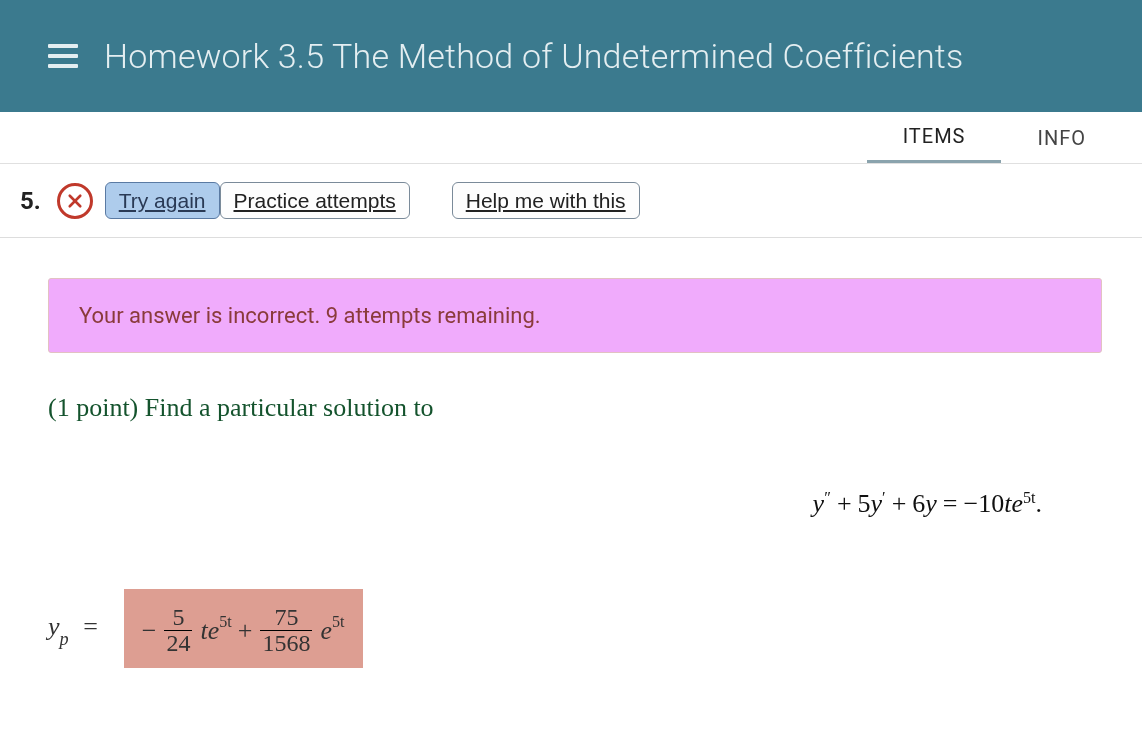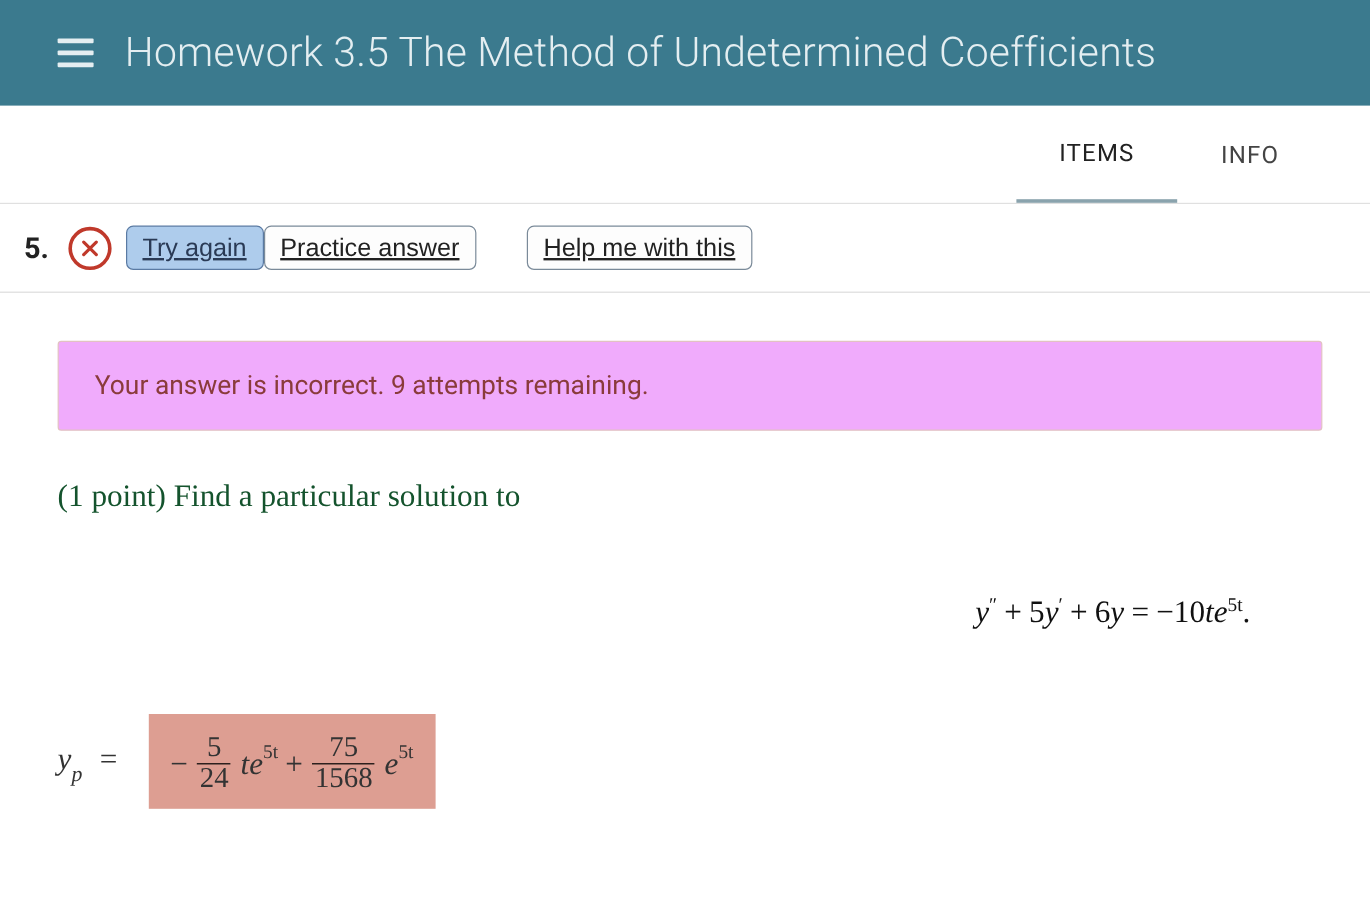--- a/index.html
+++ b/index.html
@@ -8,21 +8,21 @@
     background: #fff;
     color: #333;
     width: 1142px;
   }
   .topbar {
     background: #3b7a8e;
     color: #e4eef1;
     display: flex;
     align-items: center;
     padding: 0 20px 0 48px;
-    height: 88px;
+    height: 112px;
     gap: 26px;
   }
   .hamburger {
     display: inline-flex;
     flex-direction: column;
     justify-content: center;
     gap: 6px;
     width: 30px;
     height: 30px;
     cursor: pointer;
@@ -36,22 +36,22 @@
   }
   .title {
     font-size: 34px;
     font-weight: 300;
     letter-spacing: 0.2px;
     white-space: nowrap;
   }
   .tabbar {
     display: flex;
     justify-content: flex-end;
-    padding: 0 40px;
-    height: 82px;
+    padding: 0 20px;
+    height: 52px;
     border-bottom: 1px solid #e0e0e0;
   }
   .tabbar .tab {
     display: flex;
     align-items: center;
     justify-content: center;
     padding: 0 36px;
     font-size: 20px;
     letter-spacing: 1px;
     color: #444;
@@ -190,21 +190,21 @@
 <div class="toolbar">
   <span class="qnum">5.</span>
   <span class="status-icon">
     <svg viewBox="0 0 24 24" fill="none" stroke="currentColor" stroke-width="3.5" stroke-linecap="round">
       <line x1="5" y1="5" x2="19" y2="19"></line>
         <line x1="19" y1="5" x2="5" y2="19"></line>
     </svg>
   </span>
   <div class="btn-group">
     <button class="btn primary">Try again</button>
-    <button class="btn">Practice answer</button>
+    <button class="btn">Practice attempts</button>
   </div>
   <button class="btn helpbtn">Help me with this</button>
 </div>
 
 <div class="content">
   <div class="alert">Your answer is incorrect. 9 attempts remaining.</div>
 
   <div class="prompt">(1 point) Find a particular solution to</div>
 
   <div class="equation-display">

